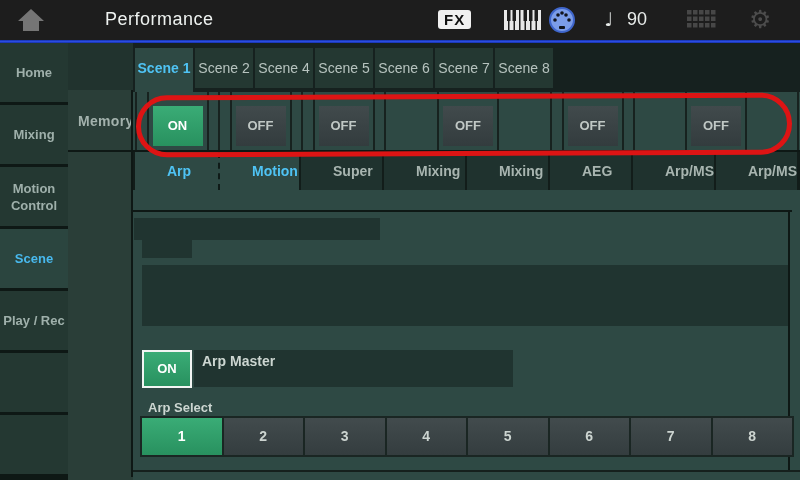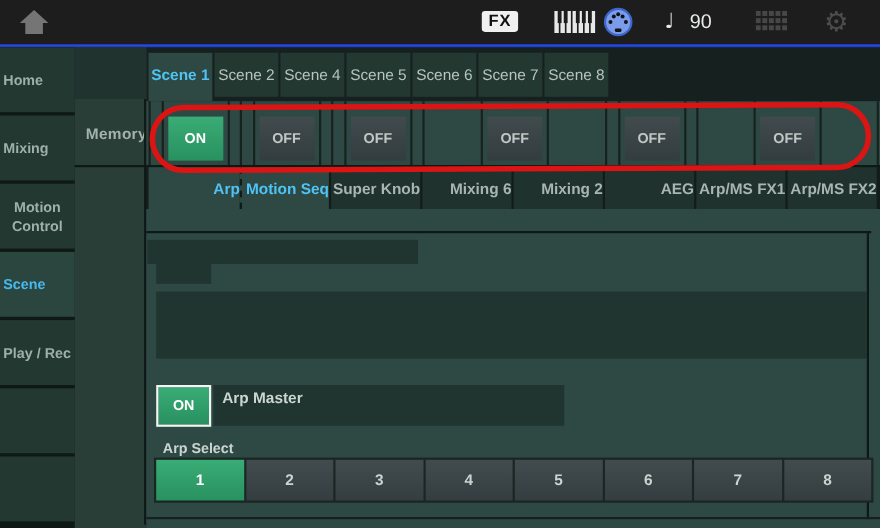--- a/index.html
+++ b/index.html
@@ -24,21 +24,21 @@
   .note-icon { position:absolute; left:604px; top:8px; font-size:19px; color:#e8ecea;
     font-family:"DejaVu Sans", sans-serif; }
   .tempo-val { position:absolute; left:627px; top:9px; font-size:18px; color:#e8ecea; }
   .grid-icon { position:absolute; left:687px; top:10px; }
   .gear-icon { position:absolute; left:749px; top:5px; font-size:25px; color:#4c4c4c; line-height:30px;
     font-family:"DejaVu Sans", sans-serif; }
 
   
   .sidebar { position:absolute; left:0; top:43px; width:68px; height:437px; background:#0e1815; }
   .side-cell { width:68px; height:59px; margin-bottom:3px; background:#243832;
-    display:flex; align-items:center; justify-content:flex-start; text-align:center;
+    display:flex; align-items:center; justify-content:center; text-align:center;
     color:#9fb0ab; font-size:13px; font-weight:bold; line-height:17px; padding:0 3px; }
   .side-cell.active { background:#2b453f; color:#48b9ee; }
 
   
   .left-strip { position:absolute; left:68px; top:43px; width:65px; height:437px; background:#2a3e38; }
   .left-strip-top { position:absolute; left:68px; top:43px; width:65px; height:47px; background:#21332e; }
   .memory-label { position:absolute; left:78px; top:113px; width:55px; color:#a3b2ad;
     font-size:14px; font-weight:bold; letter-spacing:.3px; }
   .strip-hline { position:absolute; left:68px; top:150px; width:65px; height:2px; background:#0e1815; }
   .main-vline { position:absolute; left:131px; top:90px; width:2px; height:387px; background:#0e1815; }
@@ -58,21 +58,21 @@
   .mem-group::after  { right:calc(50% - 31px); }
   .mem-btn { position:absolute; left:calc(50% - 25px); top:14px; width:50px; height:40px;
     font-size:13px; font-weight:bold; text-align:center; line-height:40px; }
   .btn-off { background:linear-gradient(#414a4c,#333c3e); color:#c0c8c5; }
   .btn-on  { background:linear-gradient(#3aac76,#28915f); color:#fff; }
   .mem-hline { position:absolute; left:133px; top:150px; width:667px; height:2px; background:#0e1815; }
 
   
   .sub-tabs { position:absolute; left:133px; top:152px; width:667px; height:38px; background:#121d1a; }
   .sub-tab { position:absolute; top:0; height:38px; background:#1f322e; color:#a8b5b0;
-    font-size:14px; font-weight:bold; text-align:right; line-height:38px; }
+    font-size:14px; font-weight:bold; text-align:left; line-height:38px;padding-left:32px; }
   .sub-tab.active { background:#2e4944; color:#4fc3f4; }
   .sub-tab.dotted { border-left:2px dashed #0f1b18; }
 
   
   .content { position:absolute; left:133px; top:190px; width:667px; height:290px; background:#2e4944; }
   .c-hline-top { position:absolute; left:0; top:20px; width:659px; height:2px; background:#0e1815; }
   .c-vline-right { position:absolute; left:655px; top:20px; width:2px; height:262px; background:#0e1815; }
   .ph { position:absolute; background:#203430; }
   .ph1 { left:1px; top:28px; width:246px; height:22px; }
   .ph2 { left:9px; top:50px; width:50px; height:18px; }
@@ -97,20 +97,21 @@
 </style>
 </head>
 <body>
 
 <div class="topbar">
   <div class="home-btn">
     <svg width="30" height="26" viewBox="0 0 30 26">
       <path d="M15 2 L28 14 H23 V24 H7 V14 H2 Z" fill="#757575"></path>
     </svg>
   </div>
+  <div class="tb-title">Performance</div>
   <div class="fx-badge">FX</div>
   <div class="kb-icon">
     <svg width="40" height="24" viewBox="0 0 40 24">
       <g fill="#e8e8e8">
         <rect x="1" y="2" width="4" height="20"></rect>
         <rect x="6.5" y="2" width="4" height="20"></rect>
         <rect x="12" y="2" width="4" height="20"></rect>
         <rect x="17.5" y="2" width="4" height="20"></rect>
         <rect x="23" y="2" width="4" height="20"></rect>
         <rect x="28.5" y="2" width="4" height="20"></rect>

